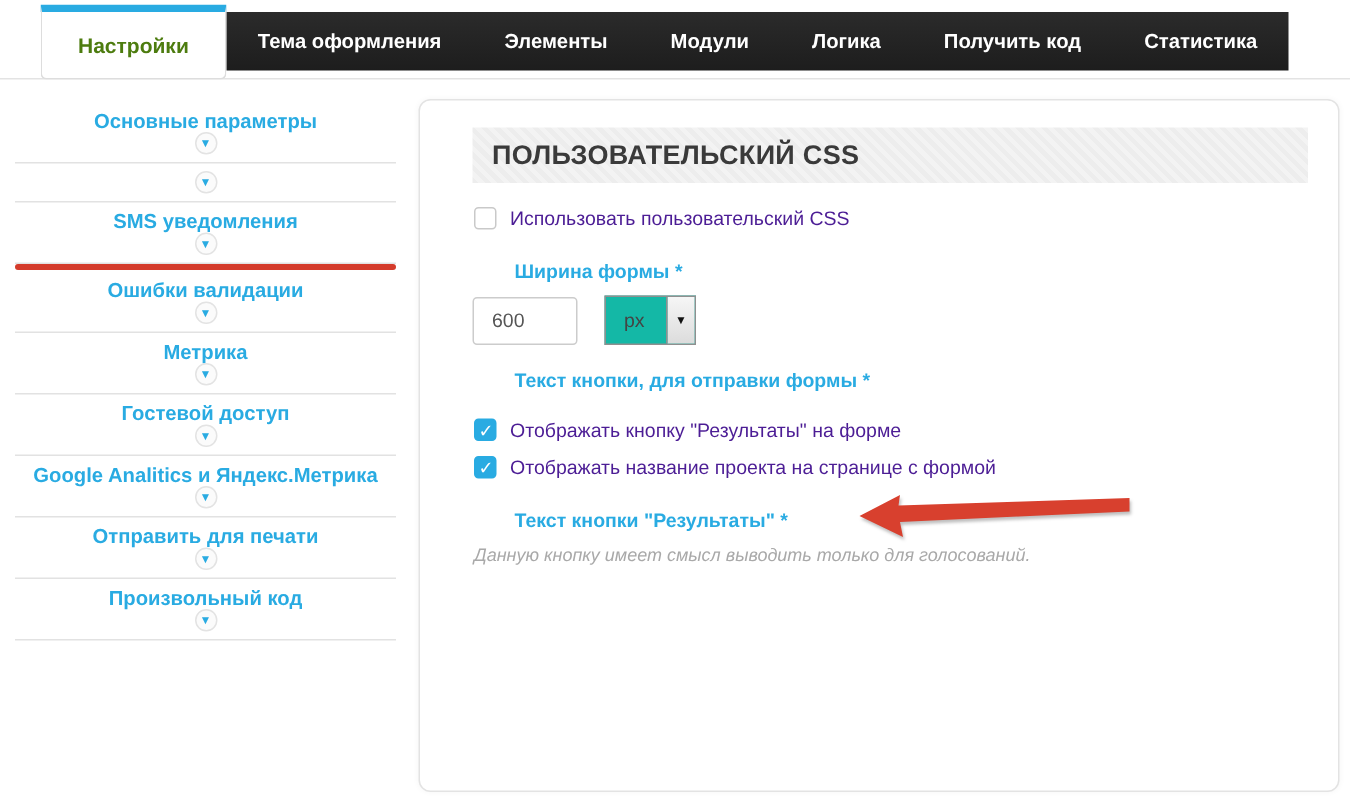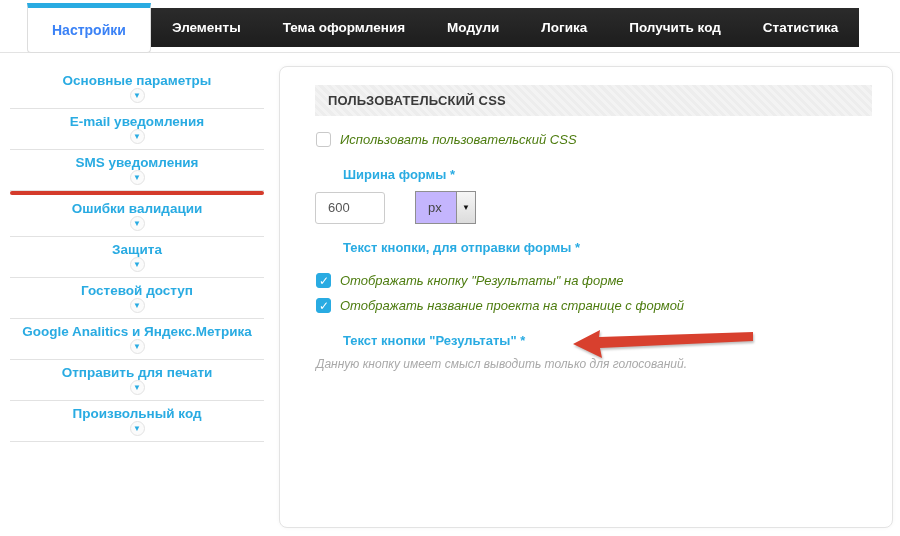--- a/index.html
+++ b/index.html
@@ -9,21 +9,21 @@
   
   .header { position: relative; height: 54px; width: 100%; }
   .header::after { content:""; position:absolute; top:52px; left:0; right:0;
     height:1px; background:#e3e3e3; z-index:0; }
   .header-inner { display:flex; align-items:flex-start; }
   .tab-active {
     margin-left:27px; margin-top:3px; height:50px; z-index:2; position:relative;
     background:#fff; border-top:5px solid #29abe2;
     border-left:1px solid #ddd; border-right:1px solid #ddd; border-bottom:1px solid #ddd;
     border-radius:0 0 4px 4px; padding:0 24px; display:flex; align-items:center;
-    font-weight:bold; font-size:14px; color:#3b82f6;
+    font-weight:bold; font-size:14px; color:#4d7c0f;
   }
   .dark-nav { margin-top:8px; height:39px; background:linear-gradient(#2b2b2b,#1d1d1d);
     display:flex; align-items:center; z-index:1; }
   .dark-nav .tab { color:#fff; font-weight:bold; font-size:13.5px; padding:0 21px;
     height:100%; display:flex; align-items:center; cursor:pointer; }
 
   
   .layout { display:flex; align-items:flex-start; padding:12px 0 0 10px; }
 
   
@@ -40,88 +40,87 @@
   .arrow-right { color:#333; font-size:9px; line-height:1; flex:none; margin-right:4px; }
   .red-underline { height:4px; background:#d43b2b; border-radius:3px; margin:0 0 1px 0; }
 
   
   .card { position:relative; margin-left:15px; width:614px; min-height:462px;
     background:#fff; border:1px solid #e3e3e3; border-radius:8px;
     box-shadow:0 0 4px rgba(0,0,0,.04);
     padding:18px 20px 26px 35px; }
   .section-bar {
     background:repeating-linear-gradient(45deg,#ededed 0 3px,#f3f3f3 3px 6px);
-    padding:8px 13px; font-size:13px; font-weight:bold; color:#3a3a3a;
+    padding:8px 13px; font-size:18px; font-weight:bold; color:#3a3a3a;
     letter-spacing:.2px; margin-bottom:4px; }
   .cb-row { display:flex; align-items:center; gap:9px; padding:4px 1px; cursor:pointer; }
-  .cb-row .cb-label { font-size:13px; color:#4d7c0f;font-style:italic; }
+  .cb-row .cb-label { font-size:13px; color:#4c1d95; }
   .cb { width:15px; height:15px; border-radius:3px; background:#fff;
     border:1px solid #c9c9c9; flex:none; position:relative; }
   .cb.checked { background:#29abe2; border-color:#29abe2; }
   .cb.checked::after { content:"✓"; position:absolute; left:2px; top:0px;
     color:#fff; font-size:12px; font-weight:bold; line-height:14px; }
   .custom-css-row { margin:12px 0 16px; }
   .field-label { color:#29abe2; font-weight:bold; font-size:13px; margin:16px 0 9px;padding-left:28px; }
-  .width-row { display:flex; align-items:center; gap:30px; margin-bottom:4px; }
+  .width-row { display:flex; align-items:center; gap:18px; margin-bottom:4px; }
   .txt-input { height:32px; border:1px solid #ccc; border-radius:3px;
     font-size:13px; color:#555; padding:0 12px;
     font-family:"Liberation Sans","DejaVu Sans",sans-serif; background:#fff; }
   .w-small { width:70px; }
   .w-full { width:100%; }
   .select-box { display:inline-flex; height:33px; border:1px solid #8f8f8f;
-    background:#c4b5fd; cursor:pointer; align-items:stretch; }
+    background:#14b8a6; cursor:pointer; align-items:stretch; }
   .select-box .sel-val { display:flex; align-items:center; padding:0 14px 0 12px;
     font-size:13px; color:#444; min-width:40px; }
   .select-box .sel-btn { width:19px; background:linear-gradient(#f6f6f6,#dcdcdc);
     border-left:1px solid #8f8f8f; display:flex; align-items:center; justify-content:center;
     font-size:8px; color:#111; }
   .cb-group { margin:14px 0 4px; display:flex; flex-direction:column; gap:2px; }
   .hint { font-style:italic; color:#a9a9a9; font-size:12px; margin:8px 1px 0; }
 
   .red-arrow { position:absolute; left:291px; top:260px; width:184px; height:32px;
     pointer-events:none; filter:drop-shadow(1px 2px 1px rgba(0,0,0,.25)); }
 </style>
 </head>
 <body>
 
 <div class="header">
   <div class="header-inner">
     <div class="tab-active">Настройки</div>
     <div class="dark-nav">
+      <div class="tab">Тема оформления</div>
       <div class="tab">Элементы</div>
-      <div class="tab">Тема оформления</div>
       <div class="tab">Модули</div>
       <div class="tab">Логика</div>
       <div class="tab">Получить код</div>
       <div class="tab">Статистика</div>
     </div>
   </div>
 </div>
 
 <div class="layout">
   <div class="sidebar">
     <div class="side-item">
       <span class="lbl">Основные параметры</span>
       <span class="caret-circle">▼</span>
     </div>
     <div class="side-item">
-      <span class="lbl">E-mail уведомления</span>
       <span class="caret-circle">▼</span>
     </div>
     <div class="side-item">
       <span class="lbl">SMS уведомления</span>
       <span class="caret-circle">▼</span>
     </div>
     <div class="red-underline"></div>
     <div class="side-item">
       <span class="lbl">Ошибки валидации</span>
       <span class="caret-circle">▼</span>
     </div>
     <div class="side-item">
-      <span class="lbl">Защита</span>
+      <span class="lbl">Метрика</span>
       <span class="caret-circle">▼</span>
     </div>
     <div class="side-item">
       <span class="lbl">Гостевой доступ</span>
       <span class="caret-circle">▼</span>
     </div>
     <div class="side-item">
       <span class="lbl">Google Analitics и Яндекс.Метрика</span>
       <span class="caret-circle">▼</span>
     </div>

